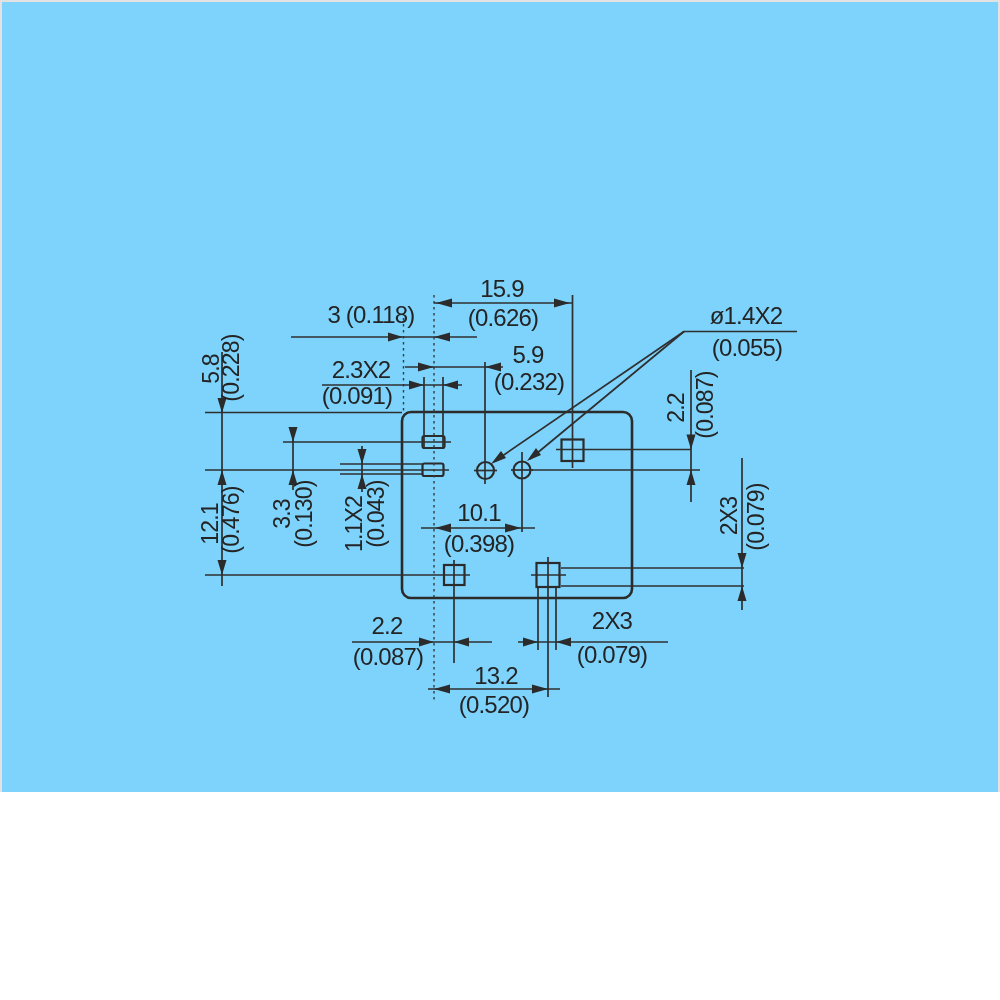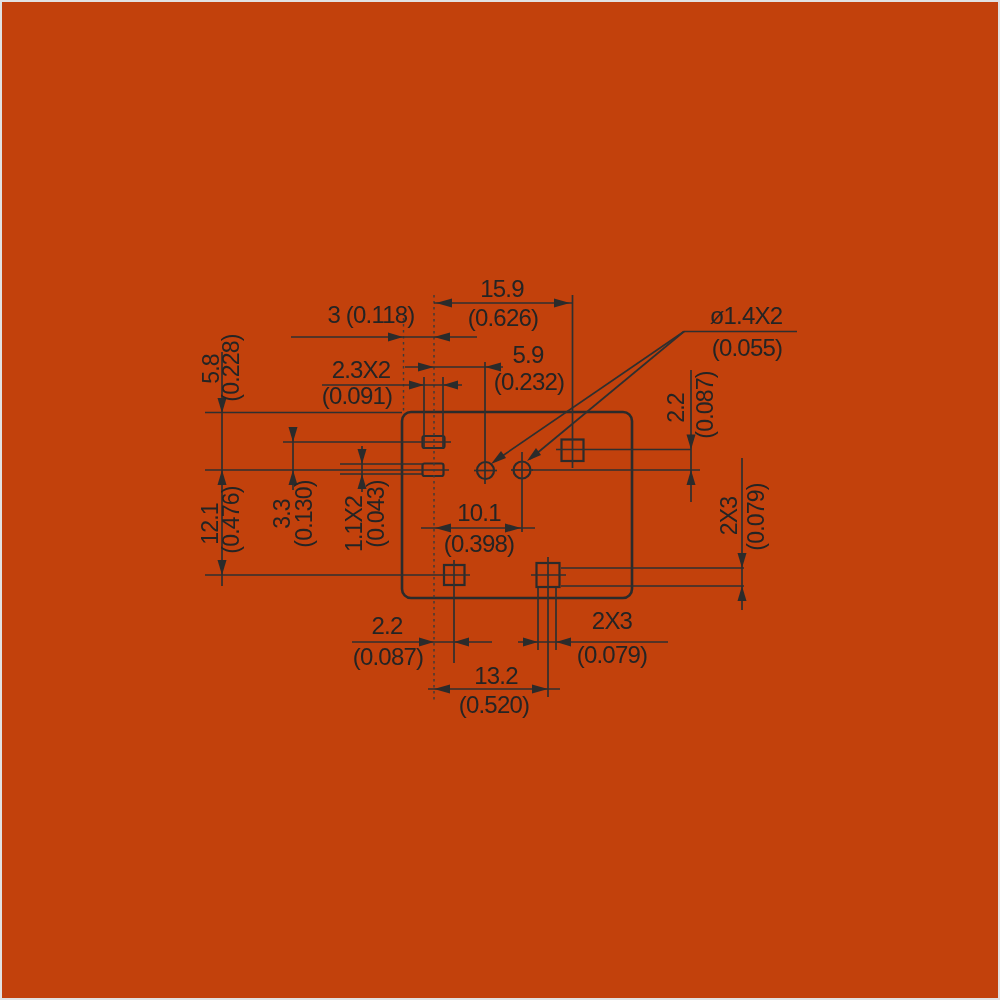--- a/index.html
+++ b/index.html
@@ -1,16 +1,16 @@
 <!DOCTYPE html>
 <html><head>
 <meta charset="utf-8">
 <style>
   html,body{margin:0;padding:0;background:#ffffff;}
-  #stage{position:relative;width:1000px;height:1000px;background:#c2410c;overflow:hidden;}
+  #stage{position:relative;width:1000px;height:792px;background:#7dd3fc;overflow:hidden;}
   svg{position:absolute;left:0;top:0;}
   .lnThin{stroke:#2f2f2f;stroke-width:1.7;fill:none;stroke-linecap:butt;}
   .lnMed{stroke:#2b2b2b;stroke-width:2.2;fill:none;}
   .lnBody{stroke:#2b2b2b;stroke-width:2.6;fill:none;}
   .dash{stroke:#3a3a3a;stroke-width:1.4;stroke-dasharray:2.5 3.5;fill:none;}
   .arr{fill:#2b2b2b;stroke:none;}
   .frame{stroke:#e2e2e2;stroke-width:2;fill:none;}
   text.dim{font-family:"Liberation Sans","DejaVu Sans",sans-serif;font-size:24px;fill:#242424;letter-spacing:-0.8px;}
   text.dimv{font-family:"Liberation Sans","DejaVu Sans",sans-serif;font-size:23px;fill:#242424;letter-spacing:-0.8px;}
 </style>

